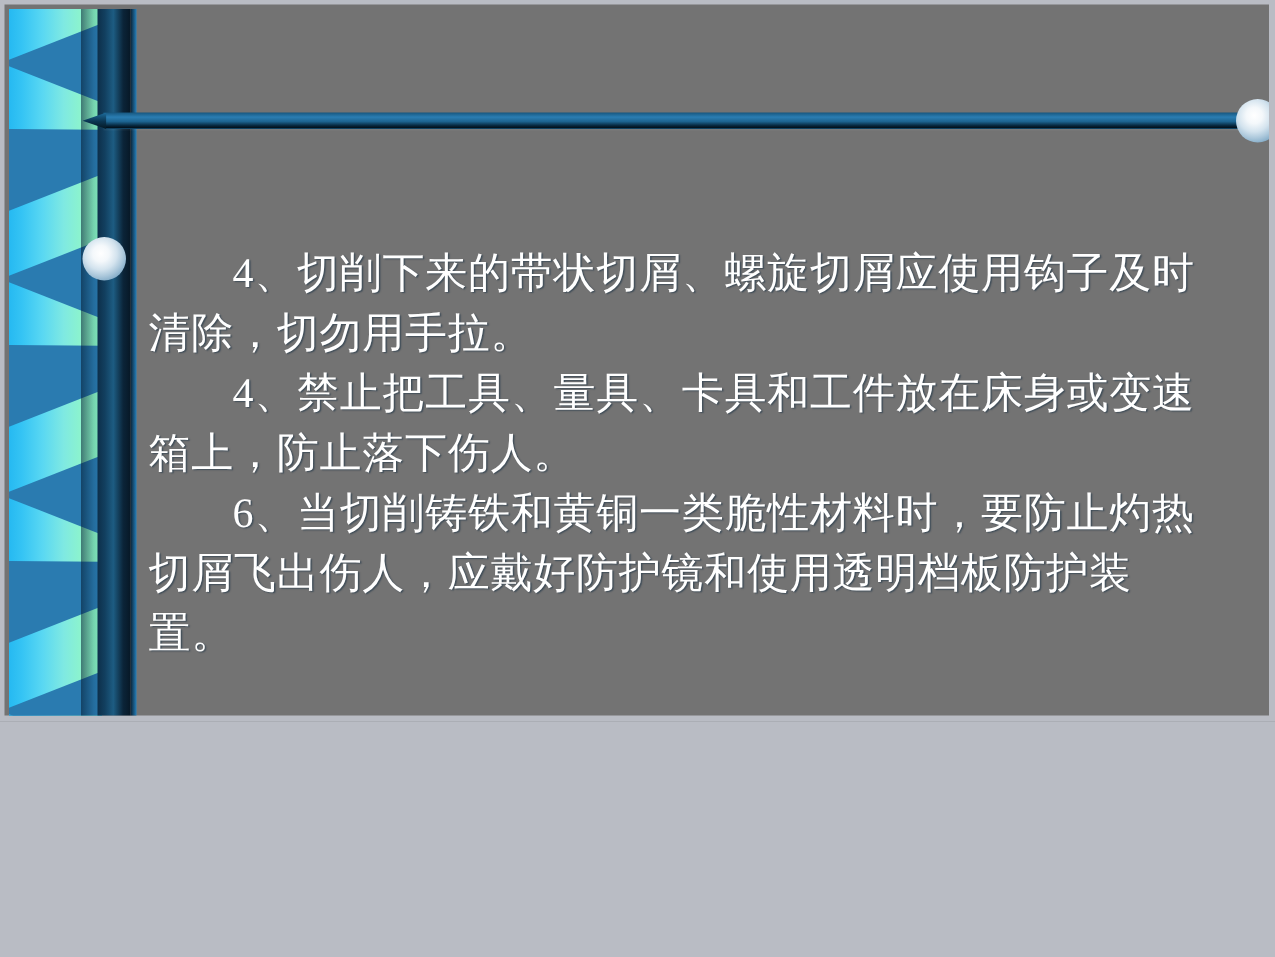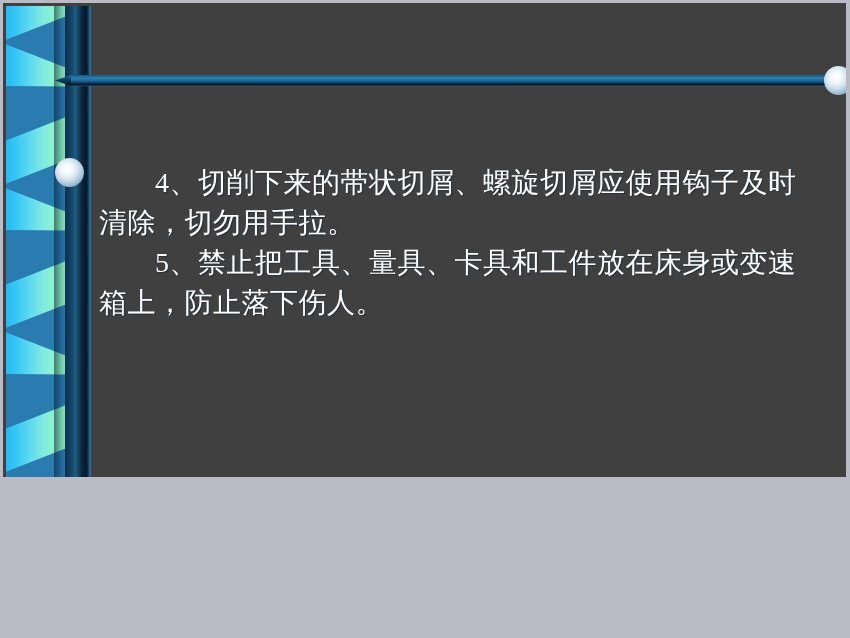--- a/index.html
+++ b/index.html
@@ -5,21 +5,21 @@
   html, body {
     margin: 0;
     padding: 0;
     background: #b9bcc4;
   }
   #slide {
     position: relative;
     width: 850px;
     height: 481px;
     overflow: hidden;
-    background: #404040;
+    background: #737373;
     box-sizing: border-box;
     border: 3px solid #b9bcc4;
     border-right-width: 4px;
     border-bottom-width: 4px;
     font-family: "Liberation Serif", "DejaVu Serif", serif;
   }
 
   
   .ribbon-col {
     position: absolute;
@@ -226,16 +226,17 @@
   </div>
   <div class="rule bottom">
     <div class="cap-left"></div>
   </div>
 
   <div class="orb right-top"></div>
   <div class="orb left-mid"></div>
 
   <div class="content">
     <p class="para">4、切削下来的带状切屑、螺旋切屑应使用钩子及时清除，切勿用手拉。</p>
-    <p class="para">5、禁止把工具、量具、卡具和工件放在床身或变速箱上，防止落下伤人。</p>
+    <p class="para">4、禁止把工具、量具、卡具和工件放在床身或变速箱上，防止落下伤人。</p>
+    <p class="para">6、当切削铸铁和黄铜一类脆性材料时，要防止灼热切屑飞出伤人，应戴好防护镜和使用透明档板防护装置。</p>
   </div>
 
 </div>
 
 </body></html>

